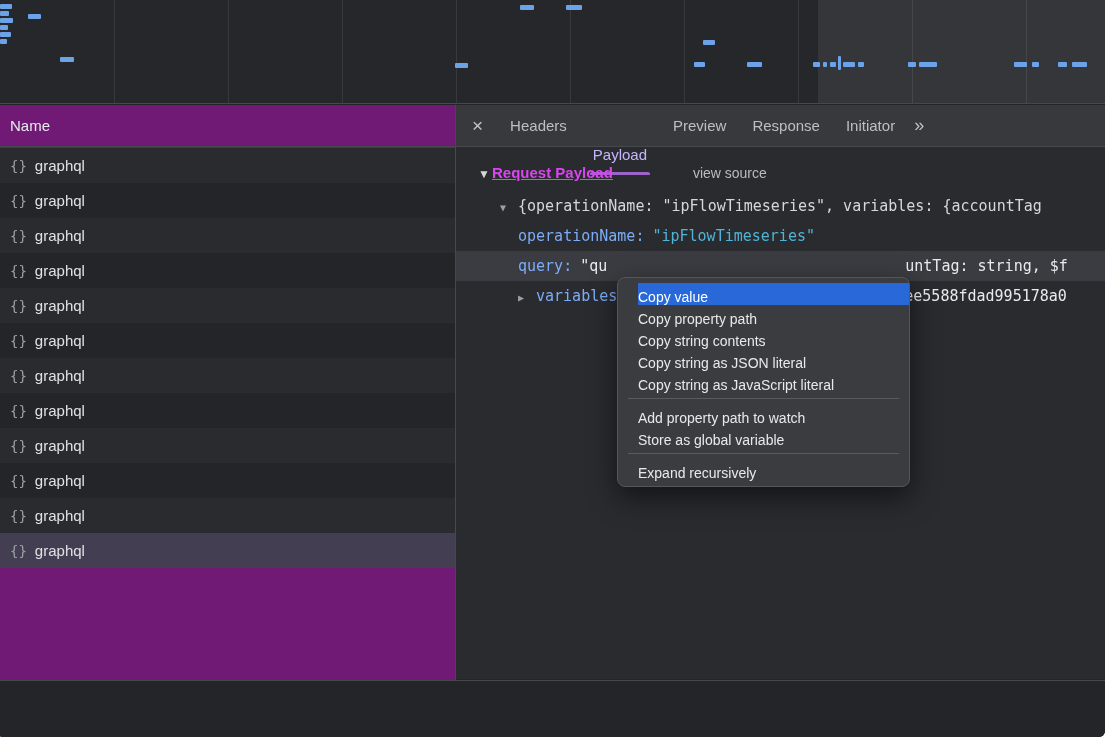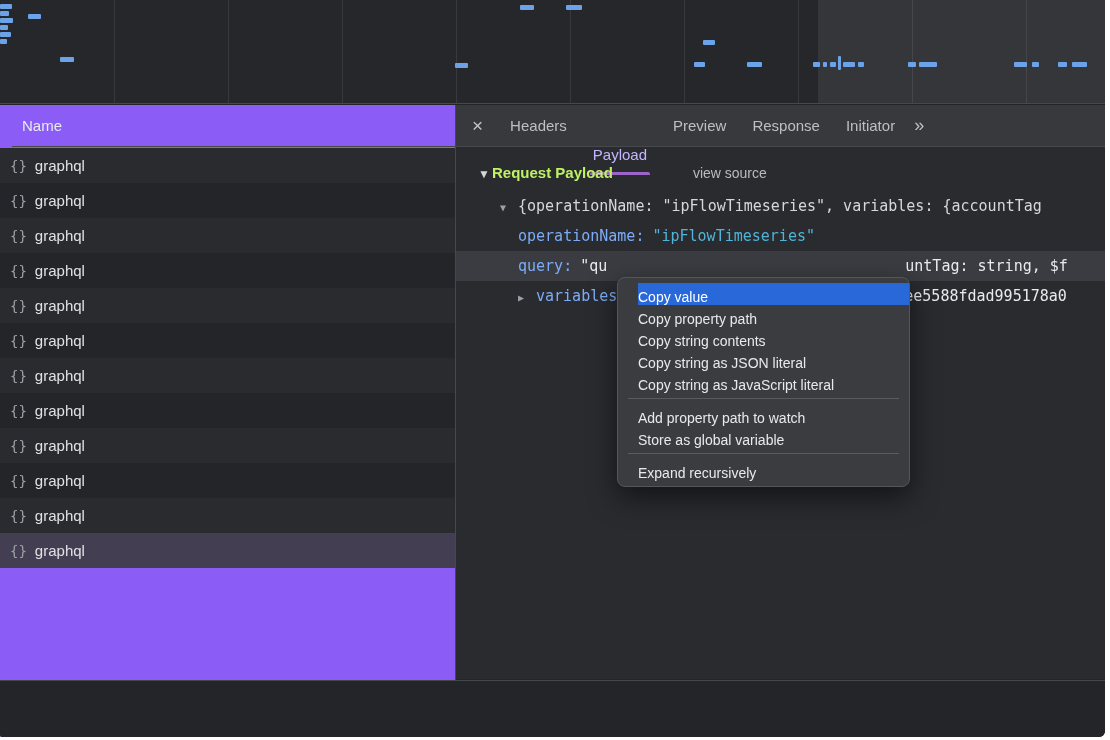--- a/index.html
+++ b/index.html
@@ -13,21 +13,21 @@
   }
 
   
   .overview { position: absolute; left: 0; top: 0; width: 100%; height: 104px;
     background: #26272a; border-bottom: 1px solid #47484c; overflow: hidden; }
   .gridline { position: absolute; top: 0; bottom: 0; width: 1px; background: #38393d; }
   .ov-selection { position: absolute; top: 0; bottom: 0; background: rgba(255,255,255,0.07); }
   .ov-bar { position: absolute; height: 5px; background: #6ba2e8; border-radius: 1px; }
 
   
-  .left-pane { position: absolute; left: 0; top: 105px; width: 455px; bottom: 0; background: #8b5cf6; padding-left: 12px; }
+  .left-pane { position: absolute; left: 0; top: 105px; width: 455px; bottom: 0; background: #701a75; }
   .name-header { height: 42px; line-height: 42px; border-bottom: 1px solid #47484c;
     color: #e8eaed; font-size: 15px; padding-left: 10px; }
   .req-rows { position: absolute; top: 43px; left: 0; right: 0; }
   .req-row { height: 35px; display: flex; align-items: center; background: #242528; cursor: default; }
   .req-row:nth-child(odd) { background: #2a2b2f; }
   .req-row.selected { background: #443e52; }
   .req-icon { margin-left: 10px; color: #9aa0a6; font-family: "DejaVu Sans Mono", monospace; font-size: 14px; }
   .req-label { margin-left: 8px; color: #e0e1e4; font-size: 15px; }
 
   
@@ -38,21 +38,21 @@
     color: #bdbfc3; font-size: 15px; white-space: nowrap; }
   .tab.selected { color: #c4b5fd; margin-top: 29px; }
   .tab.selected::after { content: ""; position: absolute; left: 10px; right: 10px; bottom: 0;
     height: 3px; background: #9c64c8; border-radius: 2px 2px 0 0; }
   .overflow-btn { margin-left: 6px; color: #bdbfc3; font-size: 18px; letter-spacing: -1px; }
 
   .payload { position: absolute; top: 43px; left: 0; right: 0; bottom: 0; overflow: hidden; }
   .section-head { margin-top: 16px; padding-left: 22px; display: flex; align-items: baseline; }
   .disc { color: #9aa0a6; font-size: 10px; width: 18px; display: inline-block; }
   .section-head .disc { width: 14px; font-size: 12px; color: #d5d6d8; }
-  .section-title { color: #bef264; font-weight: bold; font-size: 15px; }
+  .section-title { color: #d946ef; font-weight: bold; font-size: 15px; text-decoration: underline; }
   .view-source { margin-left: 80px; color: #b9bbbf; font-size: 14px; }
   .tree { margin-top: 10px; font-family: "DejaVu Sans Mono", monospace; font-size: 15px; }
   .trow { height: 30px; line-height: 30px; white-space: nowrap; overflow: hidden;
     padding-left: 62px; color: #d6d7da; }
   .trow.root { padding-left: 44px; }
   .key { color: #7cacf8; margin-right: 8px; }
   .key.no-colon { margin-right: 0; text-align: center; }
   .str { color: #4fb4d8; }
   .val { color: #e8eaed; }
   .gap-q { display: inline-block; width: 298px; }

